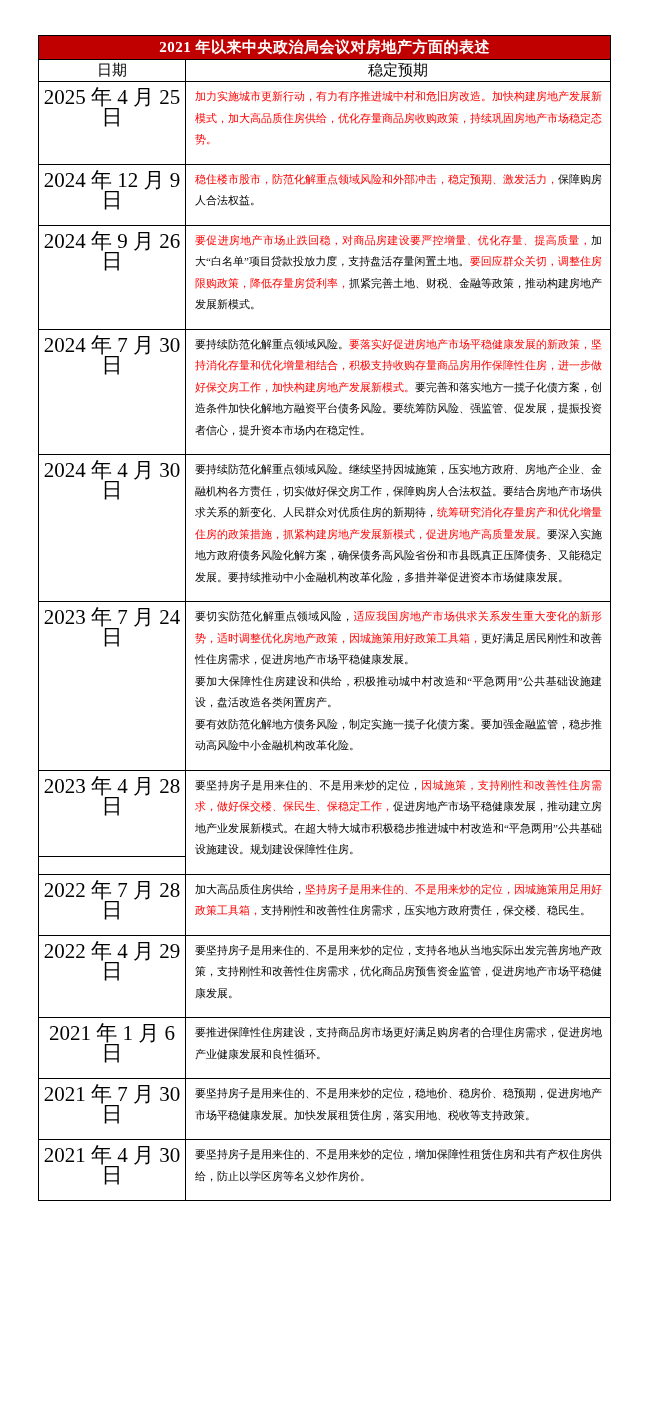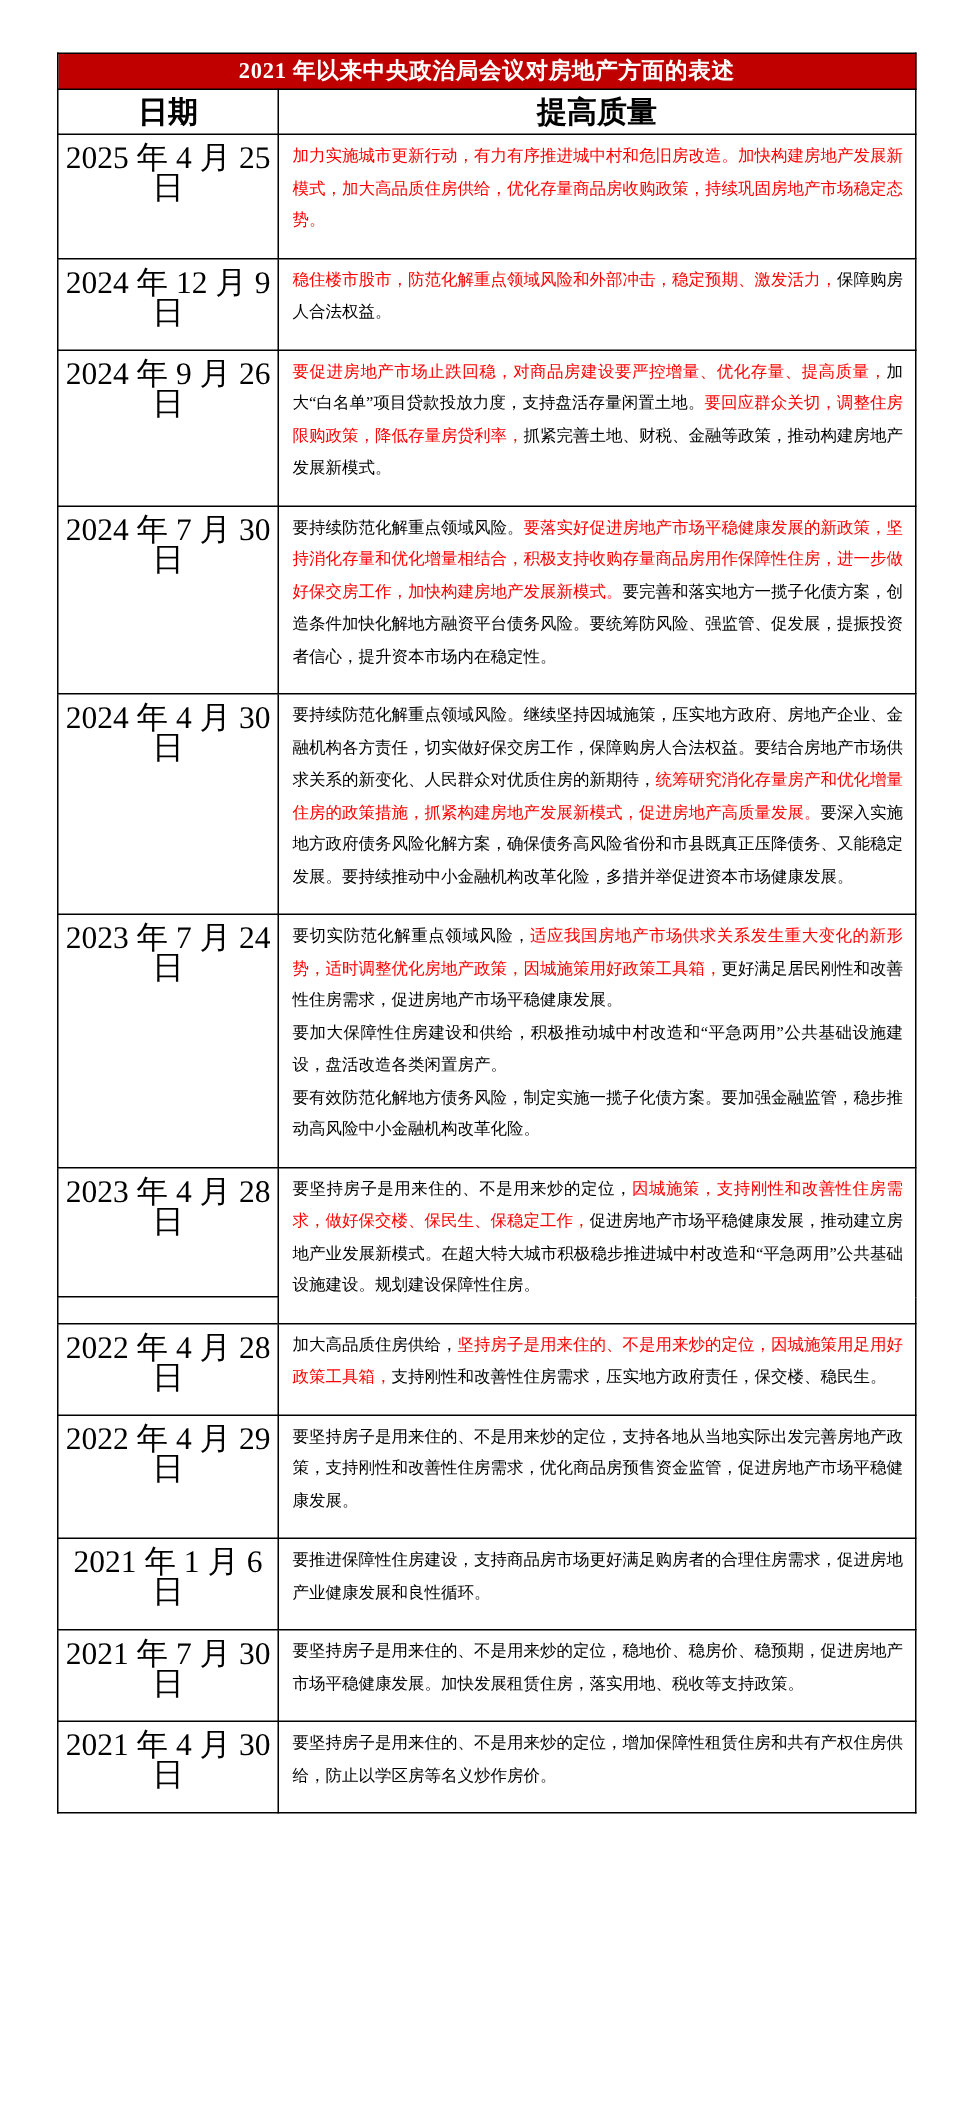--- a/index.html
+++ b/index.html
@@ -32,22 +32,22 @@
   .title-cell {
     background: var(--header-bg, #c00000);
     color: var(--header-text, #ffffff);
     font-weight: bold;
     font-size: 15px;
     text-align: center;
     padding: 2px 4px;
     letter-spacing: 0.5px;
   }
   .col-header {
-    font-weight: bold;
-    font-size: 20px;
+    font-weight: normal;
+    font-size: 15px;
     text-align: center;
     padding: 1px 4px;
     color: #000000;
     border-radius: 10px;
   }
   td.date-cell {
     vertical-align: top;
     text-align: center;
     font-size: 21px;
     color: #000000;
@@ -73,21 +73,21 @@
     <colgroup>
       <col class="c-date">
       <col class="c-content">
     </colgroup>
     <thead>
       <tr>
         <th colspan="2" class="title-cell">2021 年以来中央政治局会议对房地产方面的表述</th>
       </tr>
       <tr>
         <th class="col-header">日期</th>
-        <th class="col-header">提高质量</th>
+        <th class="col-header">稳定预期</th>
       </tr>
     </thead>
     <tbody id="rows-body">
         <tr>
           <td class="date-cell">2025 年 4 月 25 日</td>
           <td class="content-cell">
             <div class="para"><span class="seg-red">加力实施城市更新行动，有力有序推进城中村和危旧房改造。加快构建房地产发展新模式，加大高品质住房供给，优化存量商品房收购政策，持续巩固房地产市场稳定态势。</span></div>
           </td>
         </tr>
         <tr>
@@ -125,21 +125,21 @@
         <tr>
           <td class="date-cell">2023 年 4 月 28 日</td>
           <td class="content-cell" rowspan="2">
             <div class="para"><span class="seg-black">要坚持房子是用来住的、不是用来炒的定位，</span><span class="seg-red">因城施策，支持刚性和改善性住房需求，做好保交楼、保民生、保稳定工作，</span><span class="seg-black">促进房地产市场平稳健康发展，推动建立房地产业发展新模式。在超大特大城市积极稳步推进城中村改造和“平急两用”公共基础设施建设。规划建设保障性住房。</span></div>
           </td>
         </tr>
         <tr>
           <td class="date-cell"></td>
         </tr>
         <tr>
-          <td class="date-cell">2022 年 4 月 28 日</td>
+          <td class="date-cell">2022 年 7 月 28 日</td>
           <td class="content-cell">
             <div class="para"><span class="seg-black">加大高品质住房供给，</span><span class="seg-red">坚持房子是用来住的、不是用来炒的定位，因城施策用足用好政策工具箱，</span><span class="seg-black">支持刚性和改善性住房需求，压实地方政府责任，保交楼、稳民生。</span></div>
           </td>
         </tr>
         <tr>
           <td class="date-cell">2022 年 4 月 29 日</td>
           <td class="content-cell">
             <div class="para"><span class="seg-black">要坚持房子是用来住的、不是用来炒的定位，支持各地从当地实际出发完善房地产政策，支持刚性和改善性住房需求，优化商品房预售资金监管，促进房地产市场平稳健康发展。</span></div>
           </td>
         </tr>

